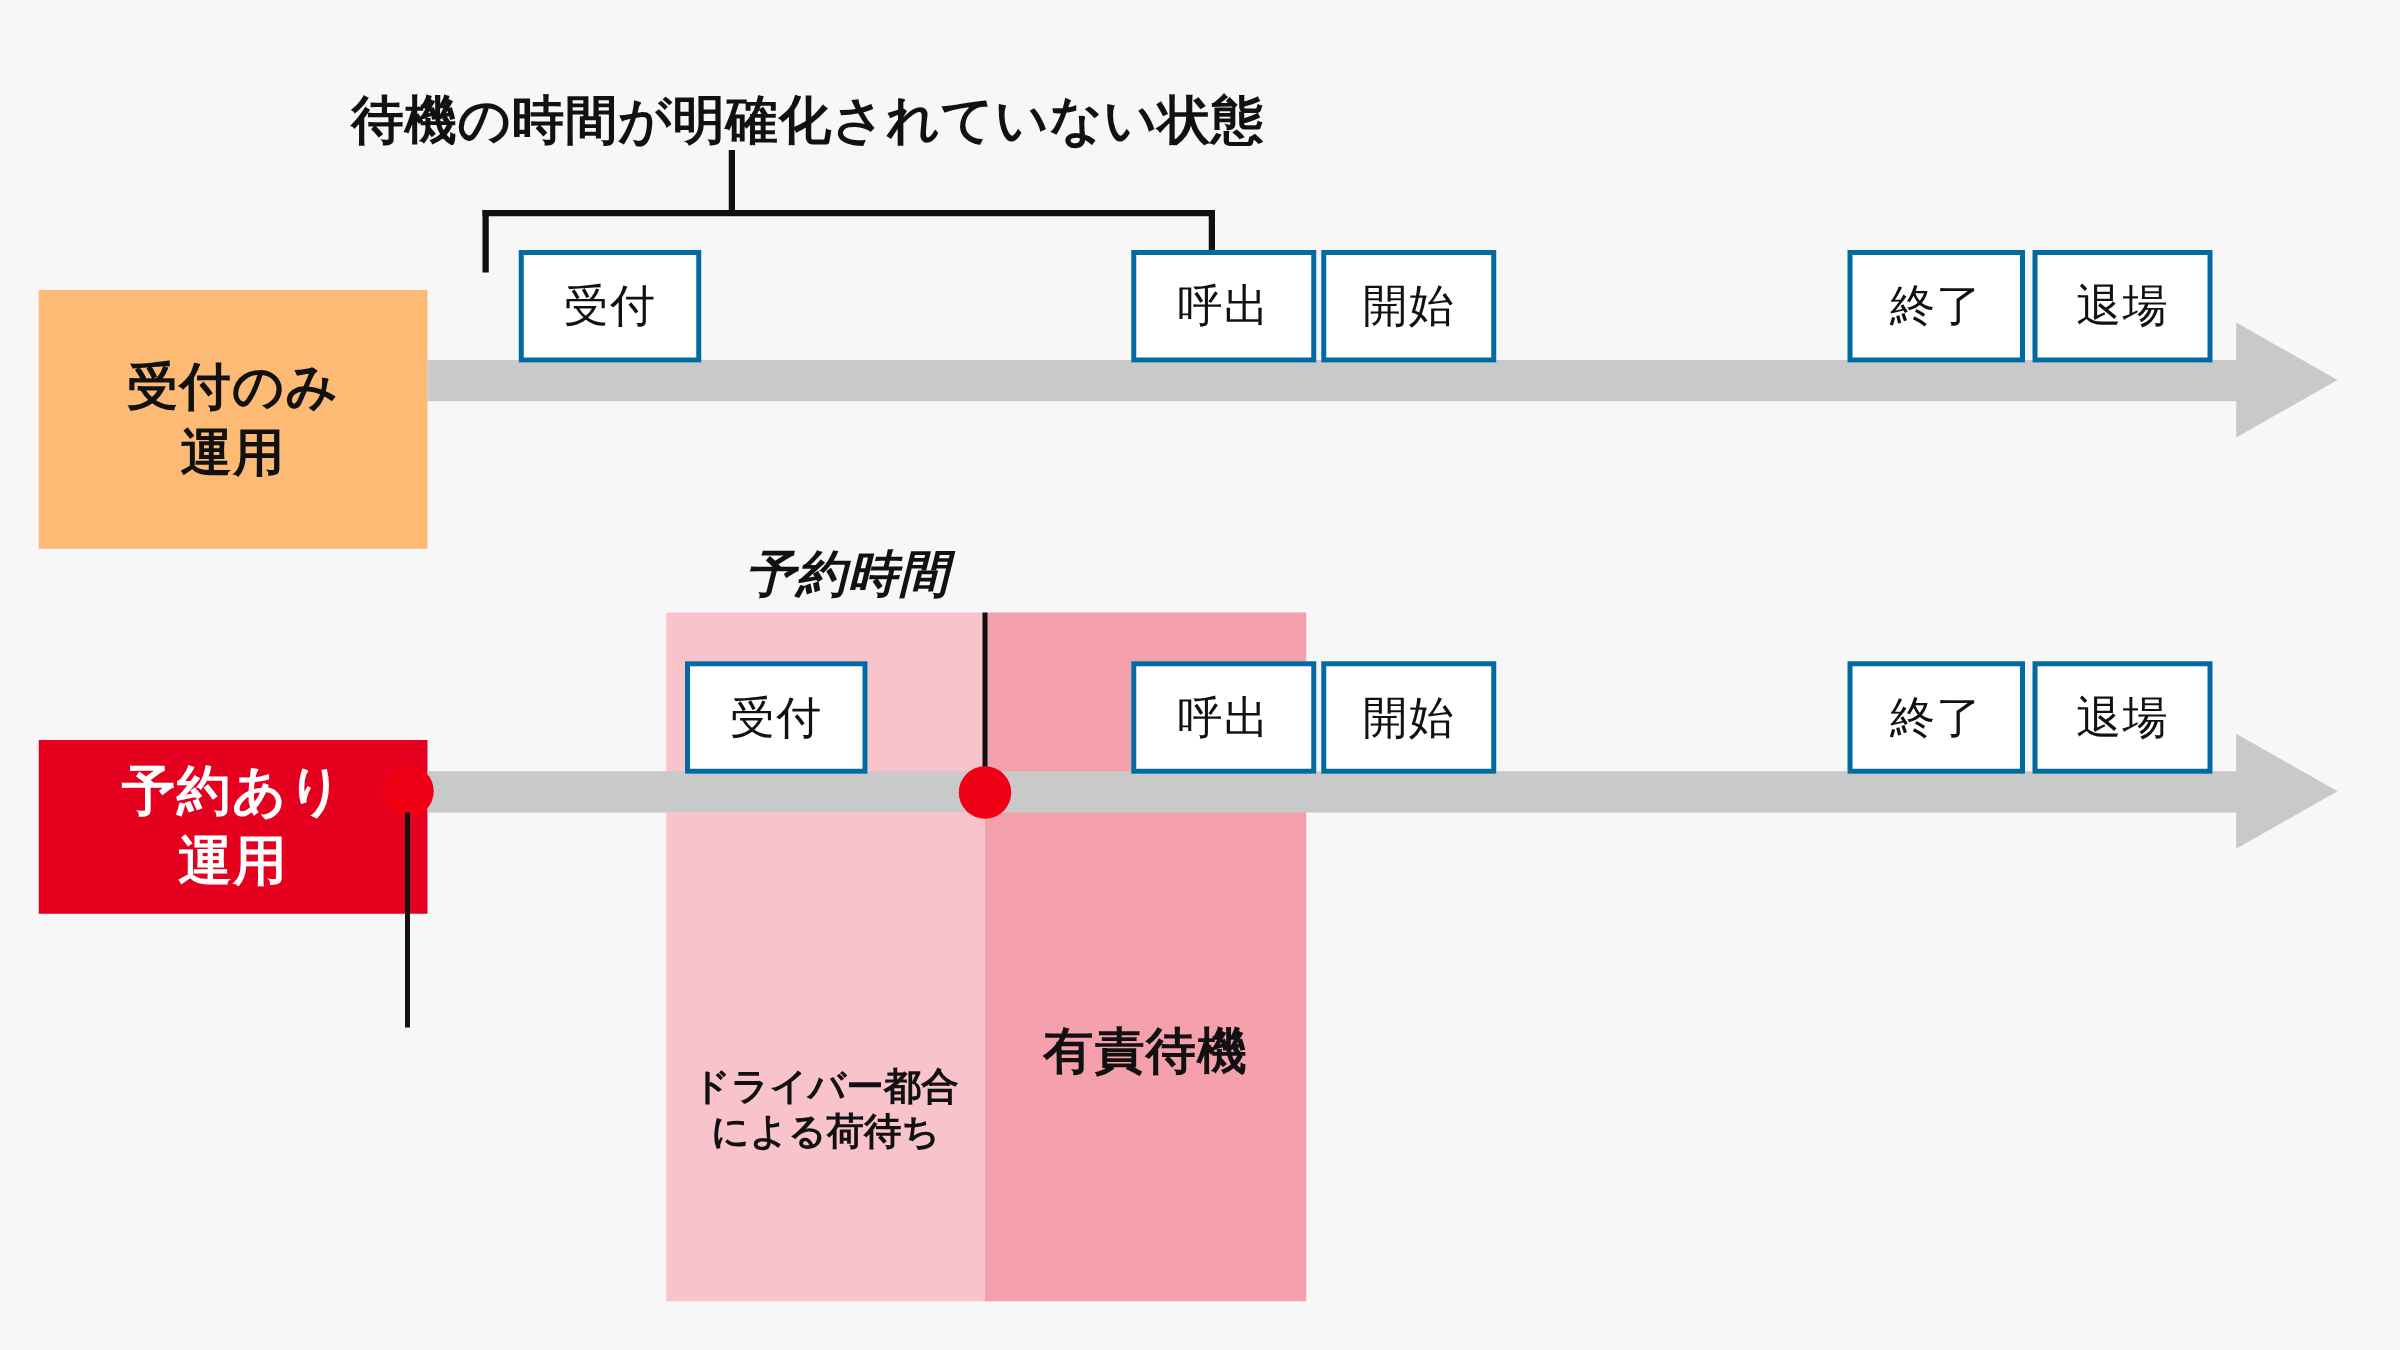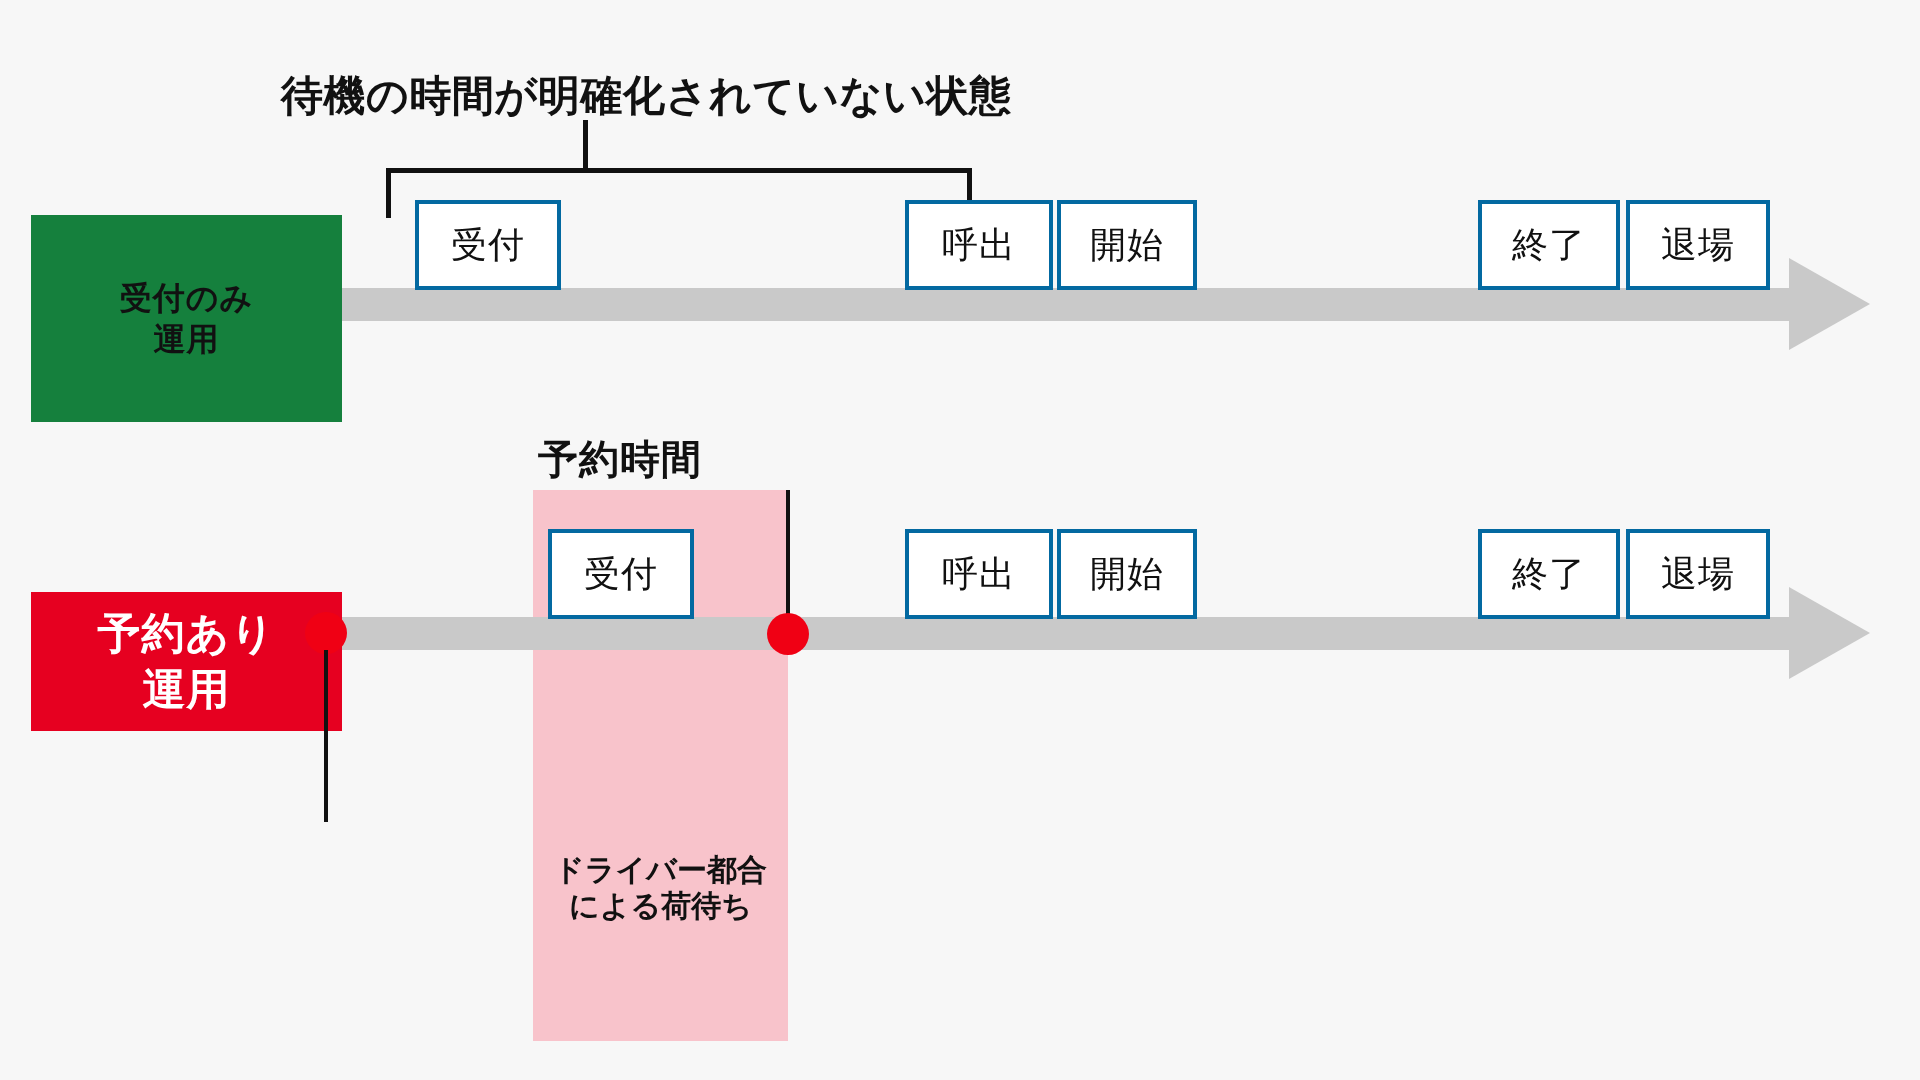--- a/index.html
+++ b/index.html
@@ -14,22 +14,22 @@
   .row-label{
     position:absolute;
     display:flex;align-items:center;justify-content:center;
     text-align:center;
     font-weight:bold;
     line-height:1.28;
     white-space:pre-line;
     letter-spacing:1px;
   }
   .row-label.gray{
-    left:31px;top:215px;width:311px;height:207px;
-    background:#15803d;color:#111;font-size:32px;
+    left:31px;top:232px;width:311px;height:207px;
+    background:#fdba74;color:#111;font-size:41px;
   }
   .row-label.red{
     left:31px;top:592px;width:311px;height:139px;
     background:#e60020;color:#ffffff;font-size:43px;
   }
 
   
   .track{
     position:absolute;height:33px;background:#c9c9c9;
   }
@@ -130,28 +130,31 @@
   <div class="node" style="left:415px;top:200px;width:146px;height:90px;">受付</div>
   <div class="node" style="left:905px;top:200px;width:148px;height:90px;">呼出</div>
   <div class="node" style="left:1057px;top:200px;width:140px;height:90px;">開始</div>
   <div class="node" style="left:1478px;top:200px;width:142px;height:90px;">終了</div>
   <div class="node" style="left:1626px;top:200px;width:144px;height:90px;">退場</div>
 
   <div class="band light">
     <div class="band-label">ドライバー都合
 による荷待ち</div>
   </div>
+  <div class="band dark">
+    <div class="band-label">有責待機</div>
+  </div>
 
   <div class="row-label red">予約あり
 運用</div>
 
   <div class="track r2"></div>
   <div class="track-arrow r2"></div>
 
-  <div class="res-title" style="left:538px;top:432px;">予約時間</div>
+  <div class="res-title" style="left:596px;top:432px;font-style:italic;">予約時間</div>
   <div class="leader" style="left:786px;top:490px;height:125px;"></div>
   <div class="dot" style="left:767px;top:613px;"></div>
 
   <div class="dot" style="left:305px;top:612px;"></div>
   <div class="leader" style="left:324px;top:650px;height:172px;"></div>
 
   <div class="node" style="left:548px;top:529px;width:146px;height:90px;">受付</div>
   <div class="node" style="left:905px;top:529px;width:148px;height:90px;">呼出</div>
   <div class="node" style="left:1057px;top:529px;width:140px;height:90px;">開始</div>
   <div class="node" style="left:1478px;top:529px;width:142px;height:90px;">終了</div>

